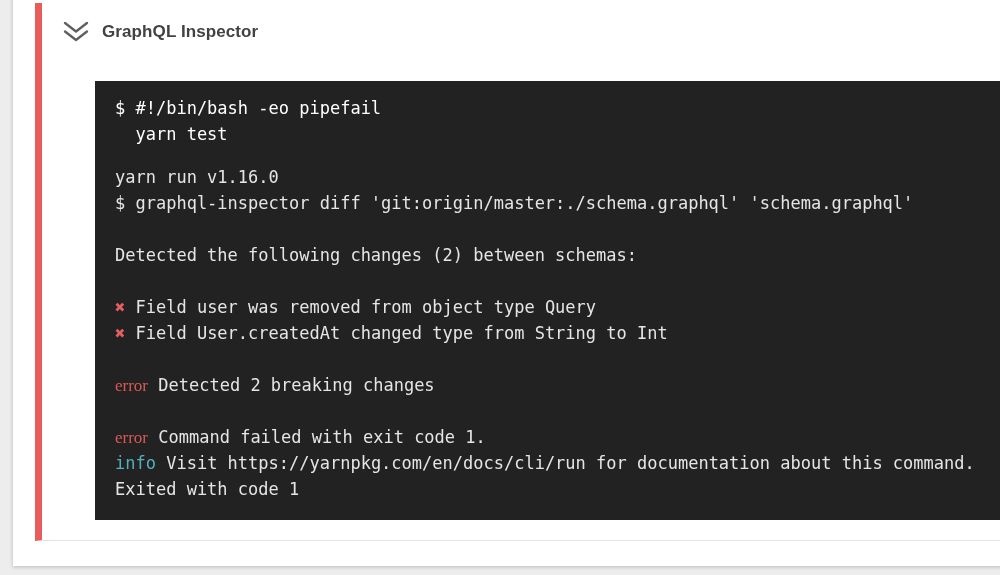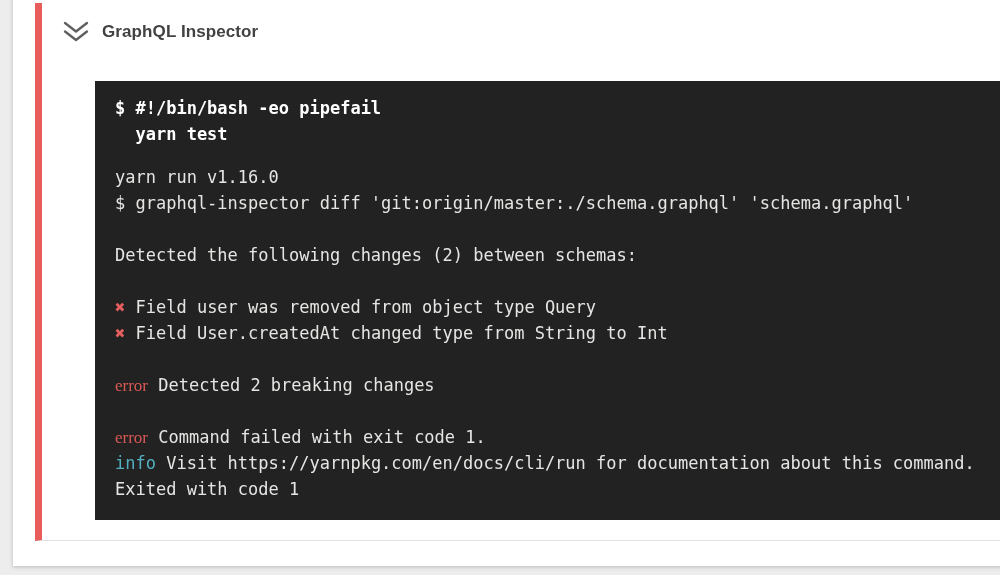--- a/index.html
+++ b/index.html
@@ -53,21 +53,21 @@
     padding: 14px 20px 18px 20px;
     font-family: "DejaVu Sans Mono", monospace;
     font-size: 17px;
     line-height: 26px;
     color: var(--term-fg, #e6e5e3);
     white-space: pre;
     overflow: hidden;
   }
   .term-line { height: 26px; }
   .term-line.gap { height: 17px; }
-  .seg-command { font-weight: 700; color: var(--cmd, #ffffff); }
+  .seg-command { font-weight: 400; color: var(--cmd, #ffffff); }
   .seg-plain   { color: var(--term-fg, #e6e5e3); }
   .seg-error   { color: var(--err, #d95954); font-family: Liberation Serif, serif; }
   .seg-info    { color: var(--info, #53afc0); }
   .seg-cross   { color: var(--cross, #e55f5f); font-weight: 700; }
 </style>
 </head>
 <body>
 
 <div class="stage">
   <div class="card">

